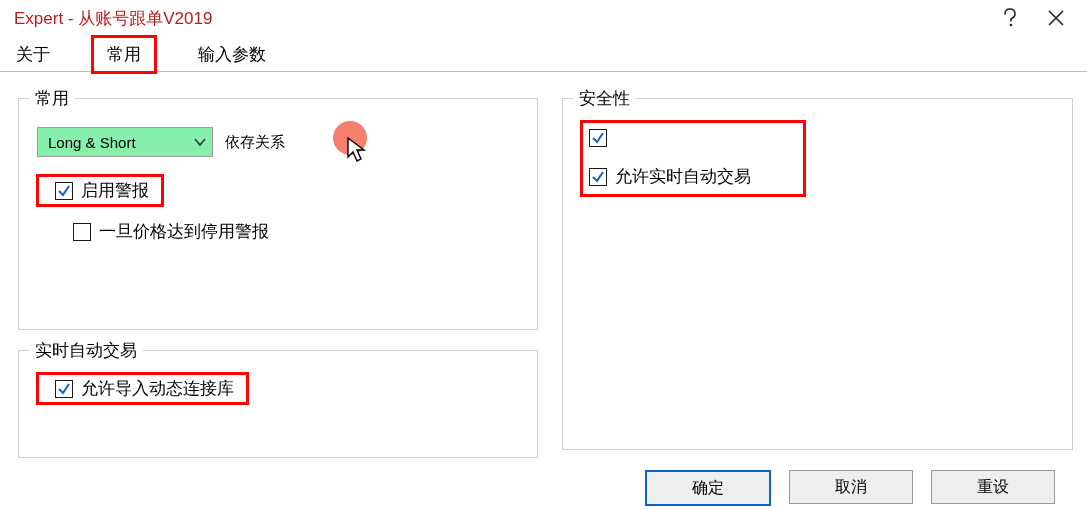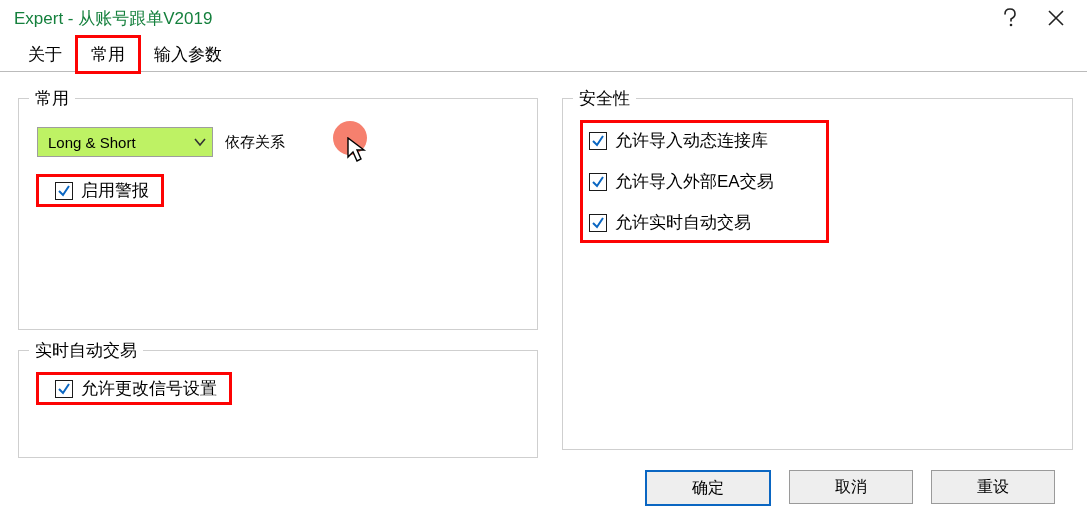--- a/index.html
+++ b/index.html
@@ -17,38 +17,39 @@
   
   .titlebar {
     display: flex;
     align-items: center;
     height: 36px;
     padding: 0 8px 0 14px;
   }
   .titlebar .title {
     flex: 1 1 auto;
     font-size: 17px;
-    color: #15803d;
+    color: #b91c1c;
   }
   .titlebar .sysbtn {
     width: 46px;
     height: 36px;
     display: flex;
     align-items: center;
     justify-content: center;
     color: #333;
   }
   .titlebar .sysbtn svg { display:block; }
 
   
   .tabstrip {
     display: flex;
     align-items: flex-end;
-    padding-left: 14px;
+    padding-left: 2px;
     height: 36px;
+    gap: 28px;
   }
   .tab {
     padding: 6px 14px 6px 14px;
     font-size: 17px;
     color: #000;
     position: relative;
   }
   .tab.active {
     border-top: 1px solid #bbb;
     border-left: 1px solid #bbb;
@@ -96,21 +97,21 @@
 
   
   .row { display:flex; align-items:center; gap:12px; margin-bottom: 14px; }
   .indent { padding-left: 36px; }
 
   .combo {
     display:inline-flex;
     align-items:center;
     justify-content: space-between;
     border: 1px solid #9e9e9e;
-    background: #bef264;
+    background: #86efac;
     width: 158px;
     height: 28px;
     padding: 0 6px 0 10px;
     font-size: 15px;
   }
   .combo .chev { color:#444; }
 
   .chk {
     display:inline-flex;
     align-items:center;
@@ -220,64 +221,61 @@
             <span class="box checked">
               <svg width="14" height="14" viewBox="0 0 14 14">
                   <path d="M2 7 L6 11 L12 2" stroke="#0a66c2" stroke-width="2" fill="none"></path>
                 </svg>
             </span>
             <span>启用警报</span>
           </label>
         </span>
       </div>
 
+      <div class="row indent">
+        <label class="chk">
+          <span class="box">
+            
+          </span>
+          <span>一旦价格达到停用警报</span>
+        </label>
+      </div>
     </div>
 
     <div class="group auto">
       <div class="legend">实时自动交易</div>
 
       <div class="row">
         <span class="highlight-wrap redbox">
           <label class="chk">
             <span class="box checked">
               <svg width="14" height="14" viewBox="0 0 14 14">
                   <path d="M2 7 L6 11 L12 2" stroke="#0a66c2" stroke-width="2" fill="none"></path>
                 </svg>
             </span>
-            <span>允许更改信号设置</span>
+            <span>允许导入动态连接库</span>
           </label>
         </span>
       </div>
     </div>
 
   </div>
 
   <div class="col-right">
     <div class="group security">
       <div class="legend">安全性</div>
 
       <span class="highlight-wrap redbox" style="display:inline-block; padding:8px 54px 8px 8px;">
         <div class="row" style="margin-bottom:18px;">
           <label class="chk">
             <span class="box checked">
               <svg width="14" height="14" viewBox="0 0 14 14">
                   <path d="M2 7 L6 11 L12 2" stroke="#0a66c2" stroke-width="2" fill="none"></path>
                 </svg>
             </span>
-            <span>允许导入动态连接库</span>
-          </label>
-        </div>
-        <div class="row" style="margin-bottom:18px;">
-          <label class="chk">
-            <span class="box checked">
-              <svg width="14" height="14" viewBox="0 0 14 14">
-                  <path d="M2 7 L6 11 L12 2" stroke="#0a66c2" stroke-width="2" fill="none"></path>
-                </svg>
-            </span>
-            <span>允许导入外部EA交易</span>
           </label>
         </div>
         <div class="row" style="margin-bottom:0;">
           <label class="chk">
             <span class="box checked">
               <svg width="14" height="14" viewBox="0 0 14 14">
                   <path d="M2 7 L6 11 L12 2" stroke="#0a66c2" stroke-width="2" fill="none"></path>
                 </svg>
             </span>
             <span>允许实时自动交易</span>

